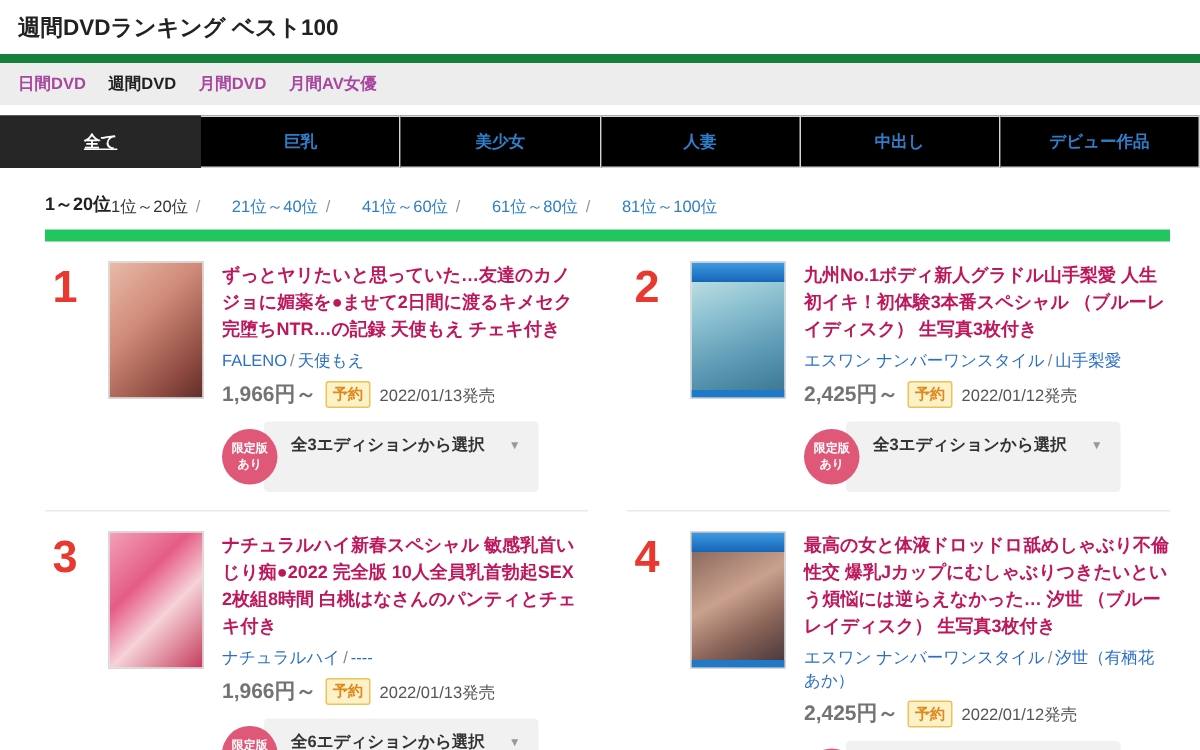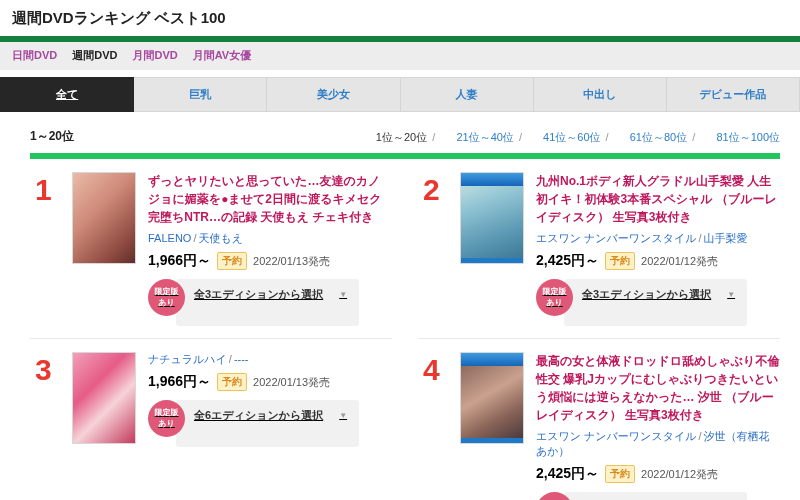--- a/index.html
+++ b/index.html
@@ -10,26 +10,26 @@
   .header { border-bottom:6px solid #15803d; }
   .page-title { font-size:15px; font-weight:bold; color:#222; padding:9px 12px 8px; }
 
   .catnav { background:#ededed; padding:6px 12px 7px; font-size:11px; color:#777;
     display:flex; gap:15px; align-items:center; }
   .cat-link { color:#a8479f; font-weight:bold; }
   .cat-link.active { color:#222; }
 
   .tabs { display:flex; margin-top:7px; }
   .tab { flex:1; text-align:center; font-size:11px; font-weight:bold; padding:9px 0;
-    background:#e5e5e5; color:#2f7ec7; border:1px solid #d5d5d5; border-left:none; cursor:pointer; }
+    background:#000000; color:#2f7ec7; border:1px solid #d5d5d5; border-left:none; cursor:pointer; }
   .tab:first-child { border-left:1px solid #d5d5d5;text-decoration:underline; }
   .tab.active { background:#262626; color:#fff; border-color:#262626; }
 
-  .pgrow { display:flex; justify-content:space-between; align-items:flex-end;
-    margin:16px 20px 0 30px; padding-bottom:8px; border-bottom:6px solid #22c55e; }
+  .pgrow { display:flex; align-items:flex-end;
+    margin:16px 20px 0 30px; padding-bottom:8px; border-bottom:8px solid #22c55e; }
   .pgrow .cur { font-size:12px; font-weight:bold; color:#222; }
   .pglinks { font-size:11px; color:#999; }
   .pglinks a { color:#2f7ec7;margin-left:16px; }
   .pglinks .first { color:#333; }
   .pglinks .sep { color:#999; margin:0 2px; }
 
   .list { display:grid; grid-template-columns:1fr 1fr; column-gap:26px; margin:0 20px 0 30px; }
   .cell { padding:13px 0 12px; border-bottom:1px solid #e9e9e9; }
   .item { display:flex; }
 
@@ -46,25 +46,25 @@
   .t3 { background:linear-gradient(135deg,#f2a0b8 0%,#e55c86 35%,#f6d3d8 60%,#c43b5c 100%); }
   .t4 { background:linear-gradient(150deg,#7a5a52 0%,#caa18d 45%,#8a6458 70%,#42333a 100%); }
 
   .info { flex:1; min-width:0; }
   .ptitle { display:block; font-size:12px; font-weight:bold; color:#be185d;
     line-height:1.5; margin-bottom:5px; }
   .makerline { font-size:11px; margin-bottom:6px; }
   .makerline a { color:#2a6fc5; }
   .makerline .sep { color:#888; margin:0 2px; }
   .priceline { display:flex; align-items:center; gap:6px; margin-bottom:9px; }
-  .price { font-size:14px; font-weight:bold; color:#000000; }
+  .price { font-size:14px; font-weight:bold; color:#737373; }
   .yoyaku { font-size:10px; font-weight:bold; color:#dc8a1e; background:#fdf1c8;
     border:1px solid #eec25a; border-radius:2px; padding:1px 4px; }
   .date { font-size:11px; color:#555; }
-  .bottomrow { display:flex; align-items:flex-start;text-decoration:underline; }
+  .bottomrow { display:flex; align-items:center; }
   .limited { width:37px; height:37px; border-radius:50%; background:#e05878; color:#fff;
     font-size:8px; font-weight:bold; display:flex; flex-direction:column; align-items:center;
     justify-content:center; line-height:1.3; z-index:1; margin-right:-9px; flex-shrink:0; }
   .editbtn { background:#f1f1f1; border:none; border-radius:3px; font-size:11px; font-weight:bold;
     color:#333; padding:8px 12px 24px 18px; display:flex; align-items:center; cursor:pointer;
     font-family:inherit; }
   .caret { color:#999; font-size:8px; margin-left:16px; }
 </style>
 </head>
 <body>
@@ -160,20 +160,21 @@
         </div>
       </div>
     </div>
   </div>
 
   <div class="cell">
     <div class="item">
       <div class="rank">3</div>
       <div class="thumb t3"></div>
       <div class="info">
+        <a href="#" class="ptitle">ナチュラルハイ新春スペシャル 敏感乳首いじり痴●2022 完全版 10人全員乳首勃起SEX 2枚組8時間 白桃はなさんのパンティとチェキ付き</a>
         <div class="makerline">
           <a href="#">ナチュラルハイ</a><span class="sep">/</span><a href="#">----</a>
         </div>
         <div class="priceline">
           <span class="price">1,966円～</span>
           <span class="yoyaku">予約</span>
           <span class="date">2022/01/13発売</span>
         </div>
         <div class="bottomrow">
           <div class="limited">

